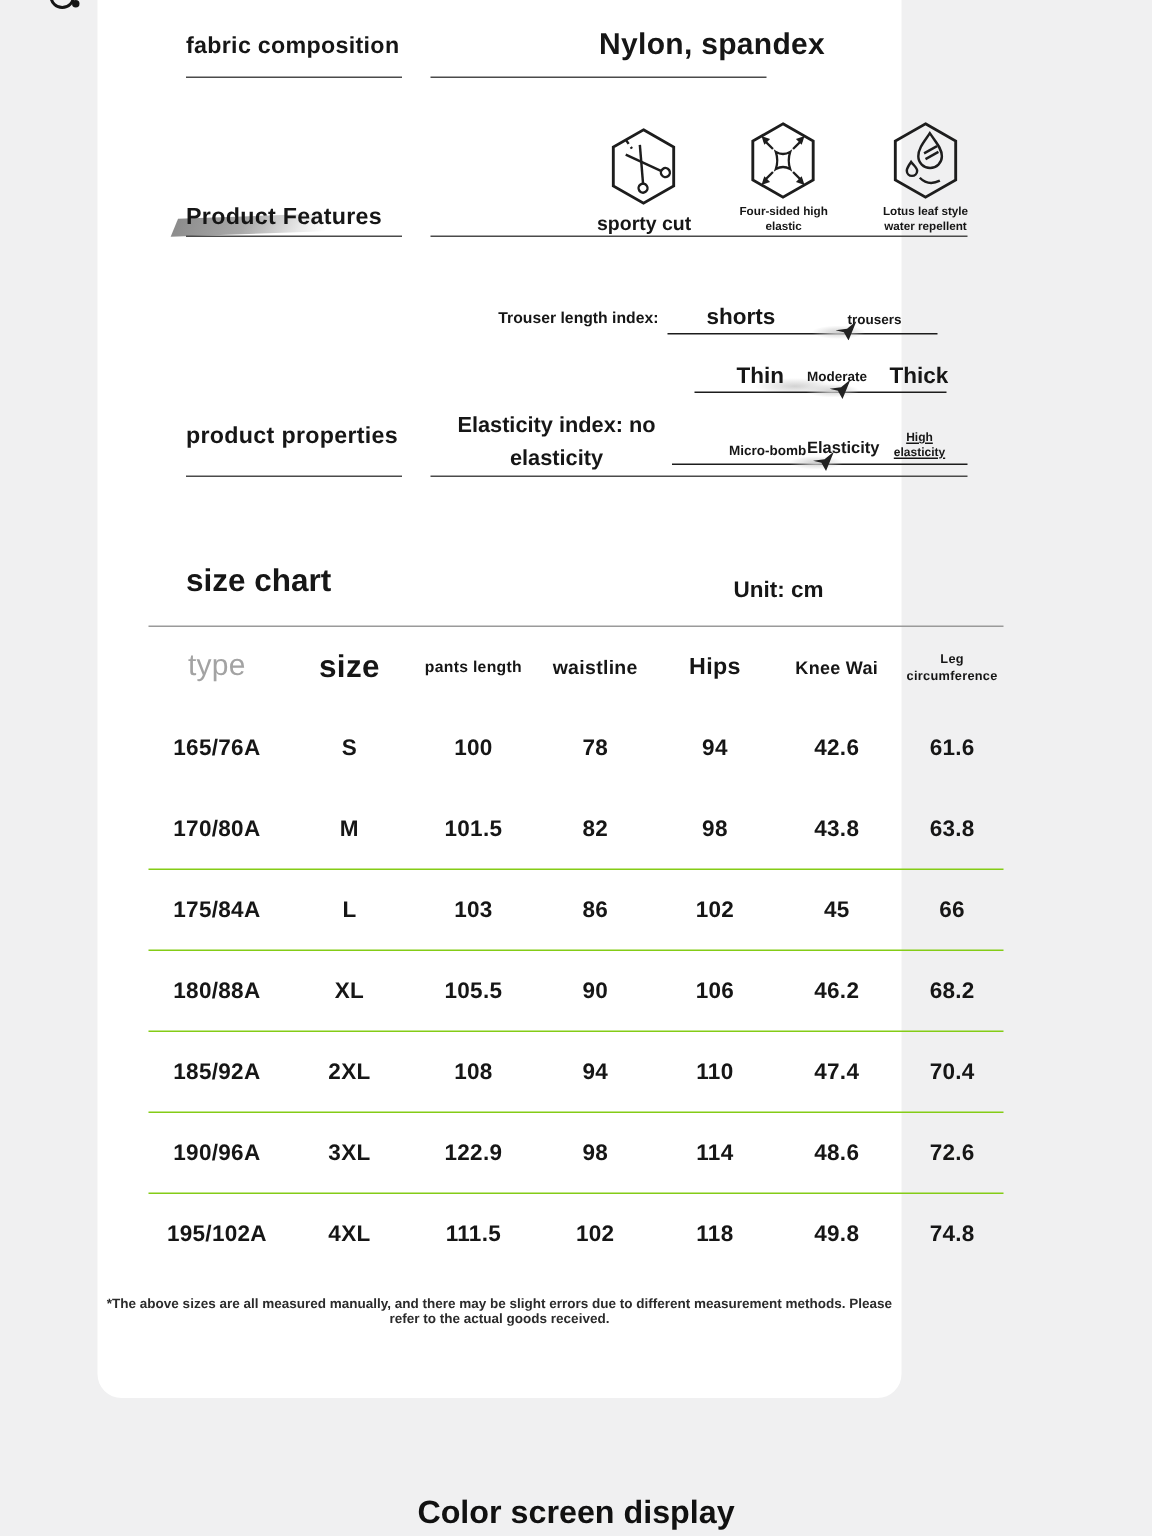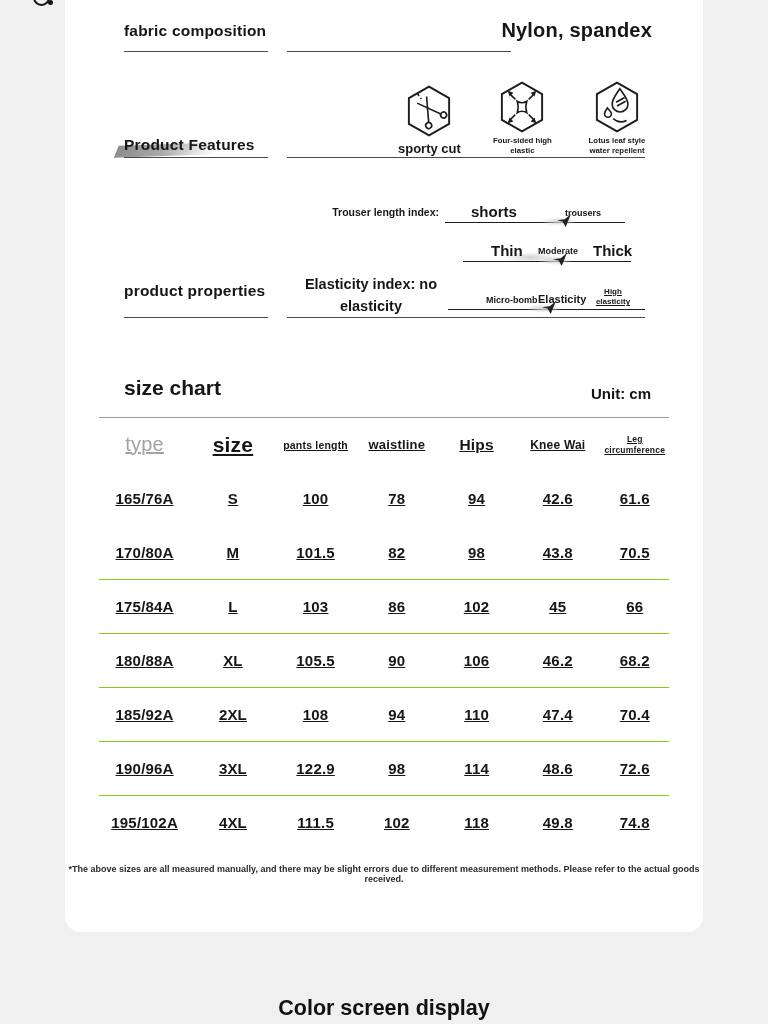--- a/index.html
+++ b/index.html
@@ -1,18 +1,18 @@
 <!DOCTYPE html>
 <html><head>
 <meta charset="utf-8">
 <style>
   *{margin:0;padding:0;box-sizing:border-box;}
   body{font-family:"Liberation Sans","DejaVu Sans",sans-serif;background:#e9e9ea;}
   .stage{position:relative;width:768px;height:1024px;background:#f0f0f1;overflow:hidden;color:#161616;}
-  .card{position:absolute;left:65px;top:0;width:638px;height:932px;background:#ffffff;border-radius:0 0 16px 16px;}
+  .card{position:absolute;left:65px;top:0;width:536px;height:932px;background:#ffffff;border-radius:0 0 16px 16px;}
   
   .edge-mark{position:absolute;left:33px;top:-11px;width:17px;height:17px;border:2.5px solid #151515;border-radius:50%;}
   .edge-mark::after{content:"";position:absolute;left:13px;top:9px;width:5px;height:5px;background:#151515;border-radius:50%;}
   
   .sec-label{position:absolute;left:59px;font-size:15.5px;font-weight:700;letter-spacing:.2px;}
   .rule{position:absolute;height:0;border-top:1px solid #4a4a4a;}
   .rule-label{left:59px;width:144px;}
   .rule-content{left:222px;}
   
   .fabric-label{top:22px;}
@@ -55,21 +55,21 @@
     background:radial-gradient(closest-side,#cfcfcf,rgba(207,207,207,0));}
   .smear{position:absolute;left:438px;top:252px;width:54px;height:11px;
     background:radial-gradient(closest-side,#d2d2d2,rgba(210,210,210,0));}
   
   .size-title{position:absolute;left:59px;top:376px;font-size:21px;font-weight:700;}
   .size-unit{position:absolute;right:52px;top:385px;font-size:15px;font-weight:700;}
   .size-table{position:absolute;left:34px;top:417px;width:570px;border-top:1px solid #9a9a9a;}
   .tr{display:grid;grid-template-columns:16% 15% 14% 14.5% 13.5% 15% 12%;align-items:center;height:54px;}
   .tr.head{height:53px;}
   .tr.sep{border-top:1px solid #84cc16;}
-  .td,.th{text-align:center;font-weight:700;font-size:15px;letter-spacing:.2px;text-decoration:underline;}
+  .td,.th{text-align:center;font-weight:700;font-size:15px;letter-spacing:.2px;}
   .head .c0{font-size:20px;color:#a3a3a3;font-weight:400;}
   .head .c1{font-size:21px;}
   .head .c2{font-size:10.5px;}
   .head .c3{font-size:13px;}
   .head .c4{font-size:15.5px;}
   .head .c5{font-size:12px;}
   .head .c6{font-size:8.5px;line-height:1.25;padding:0 3px;}
   .footnote{position:absolute;left:0;top:864px;width:100%;text-align:center;font-size:9px;font-weight:700;color:#2b2b2b;}
   
   .footer-title{position:absolute;left:0;top:996px;width:768px;text-align:center;font-size:21.5px;font-weight:700;color:#111;}
@@ -196,21 +196,21 @@
             <div class="td c5">42.6</div>
             <div class="td c6">61.6</div>
           </div>
           <div class="tr">
             <div class="td c0">170/80A</div>
             <div class="td c1">M</div>
             <div class="td c2">101.5</div>
             <div class="td c3">82</div>
             <div class="td c4">98</div>
             <div class="td c5">43.8</div>
-            <div class="td c6">70.5</div>
+            <div class="td c6">63.8</div>
           </div>
           <div class="tr sep">
             <div class="td c0">175/84A</div>
             <div class="td c1">L</div>
             <div class="td c2">103</div>
             <div class="td c3">86</div>
             <div class="td c4">102</div>
             <div class="td c5">45</div>
             <div class="td c6">66</div>
           </div>

